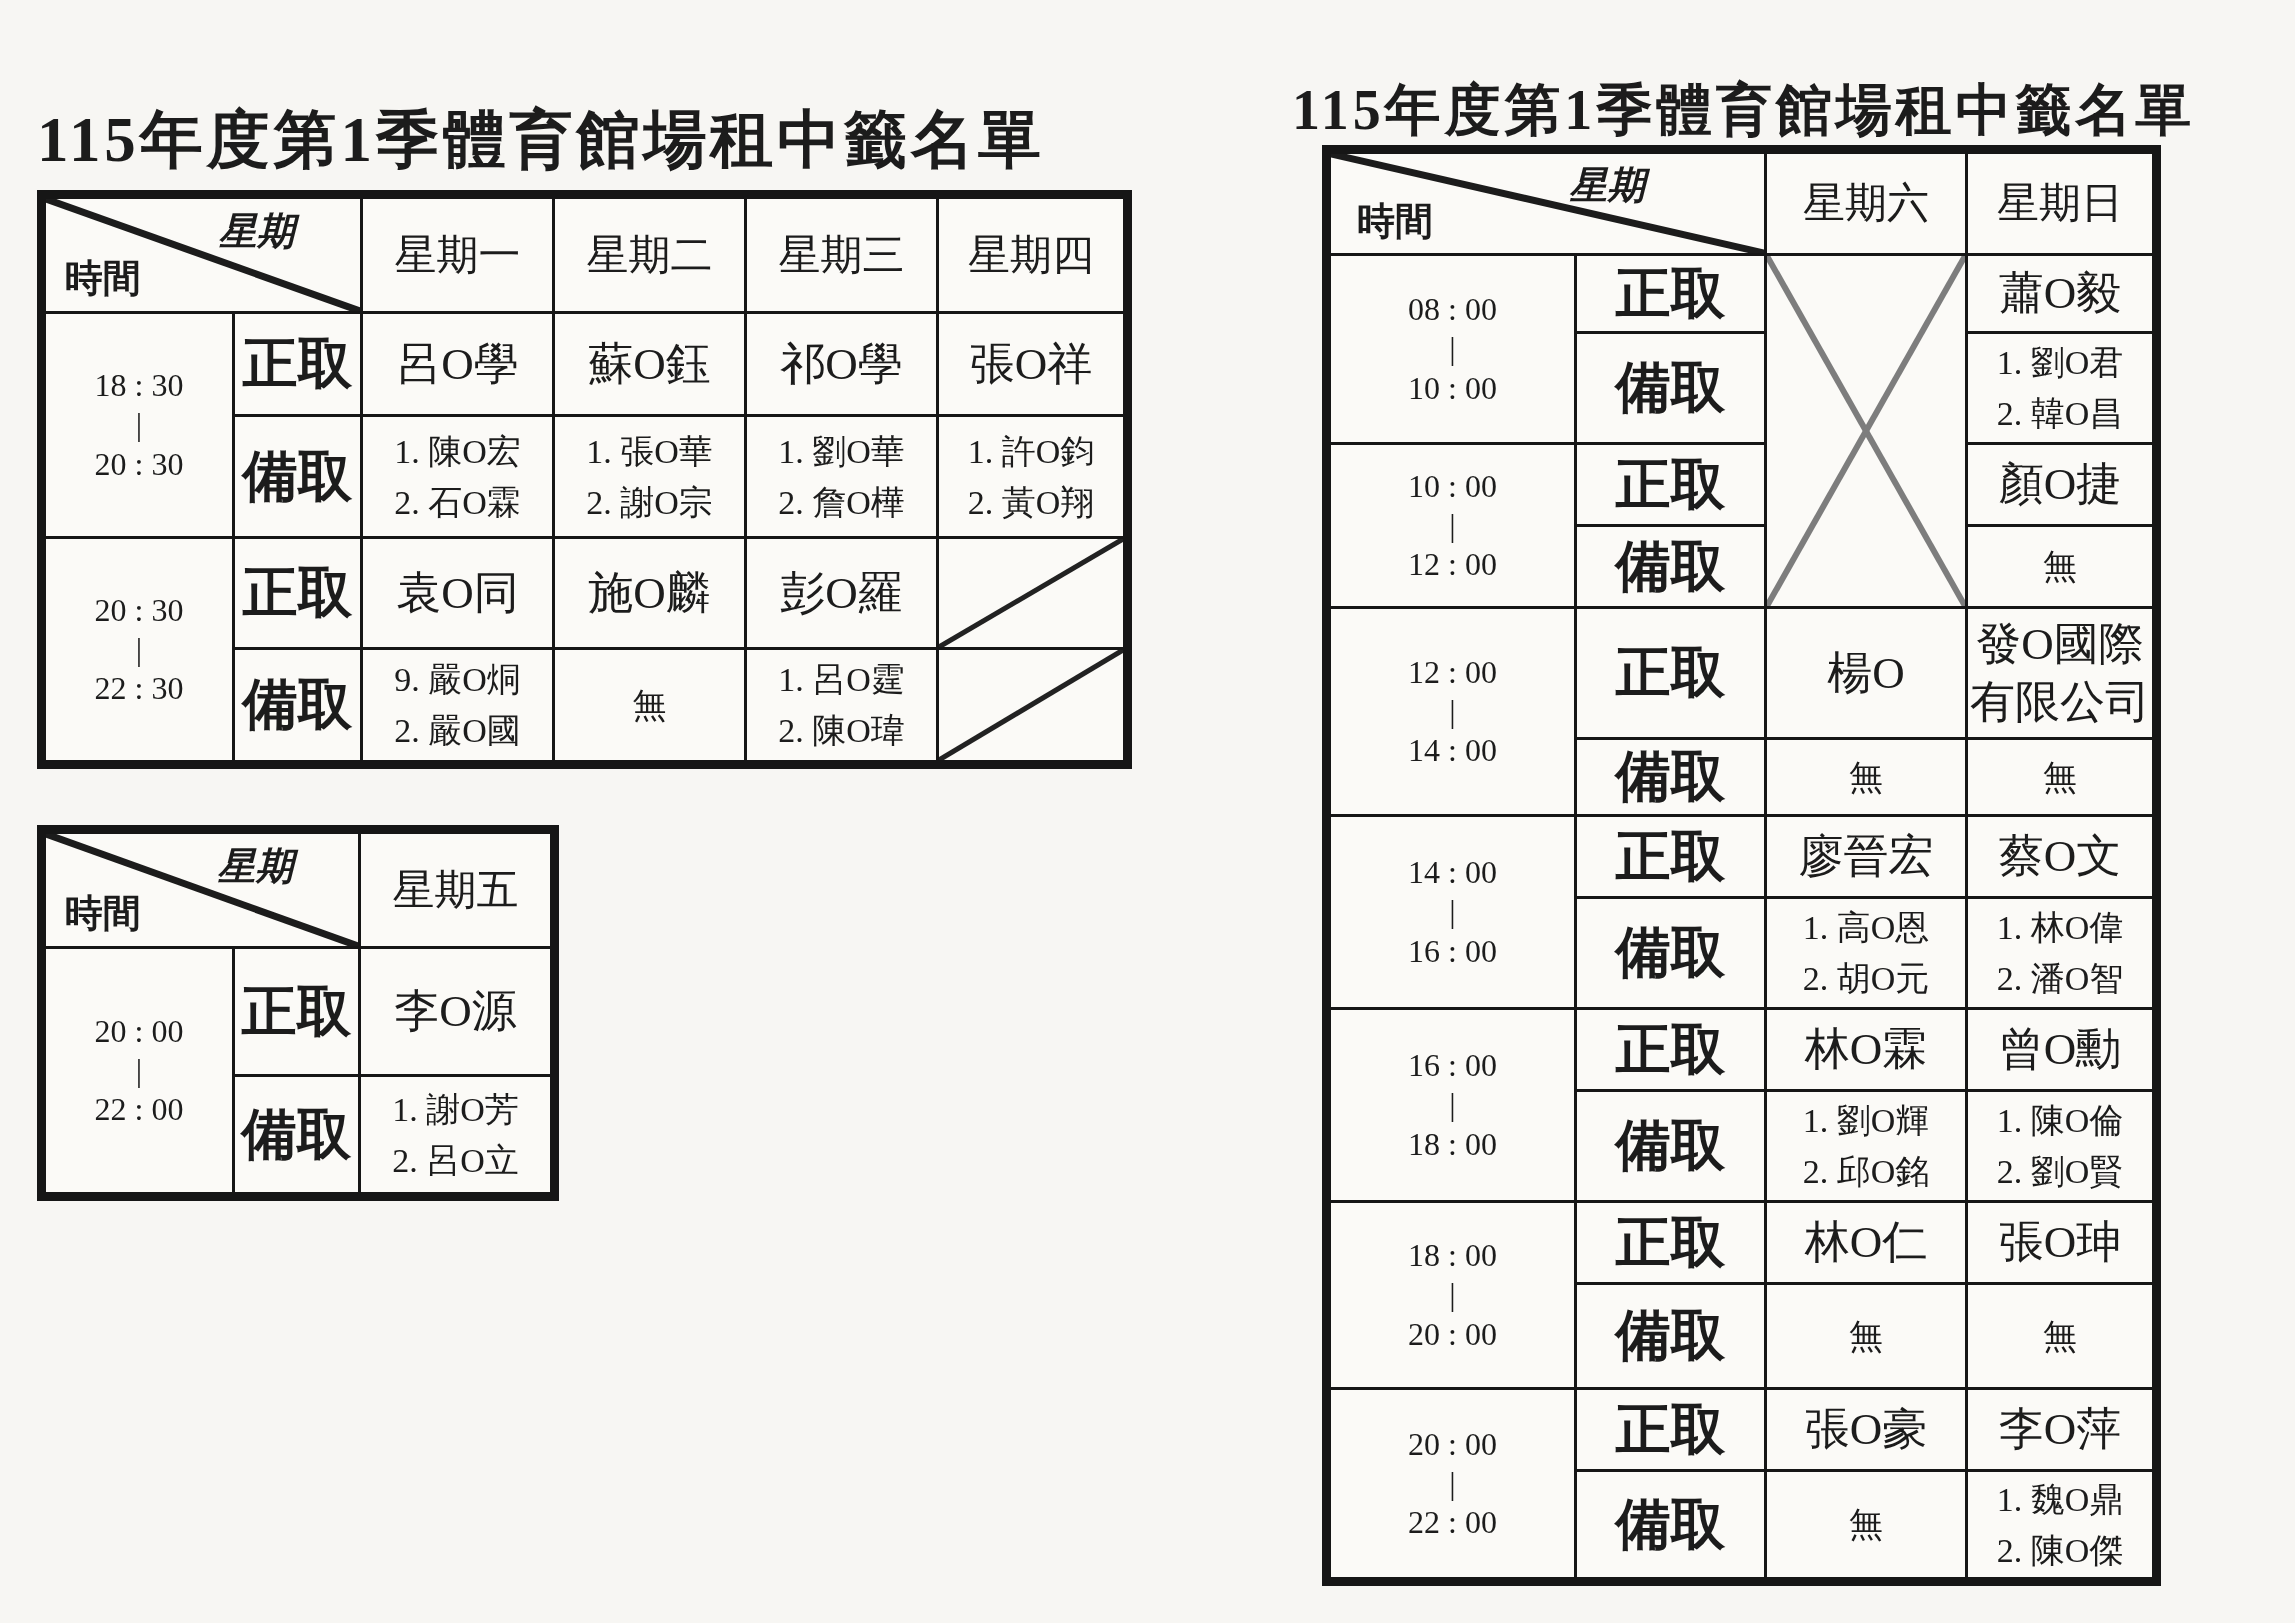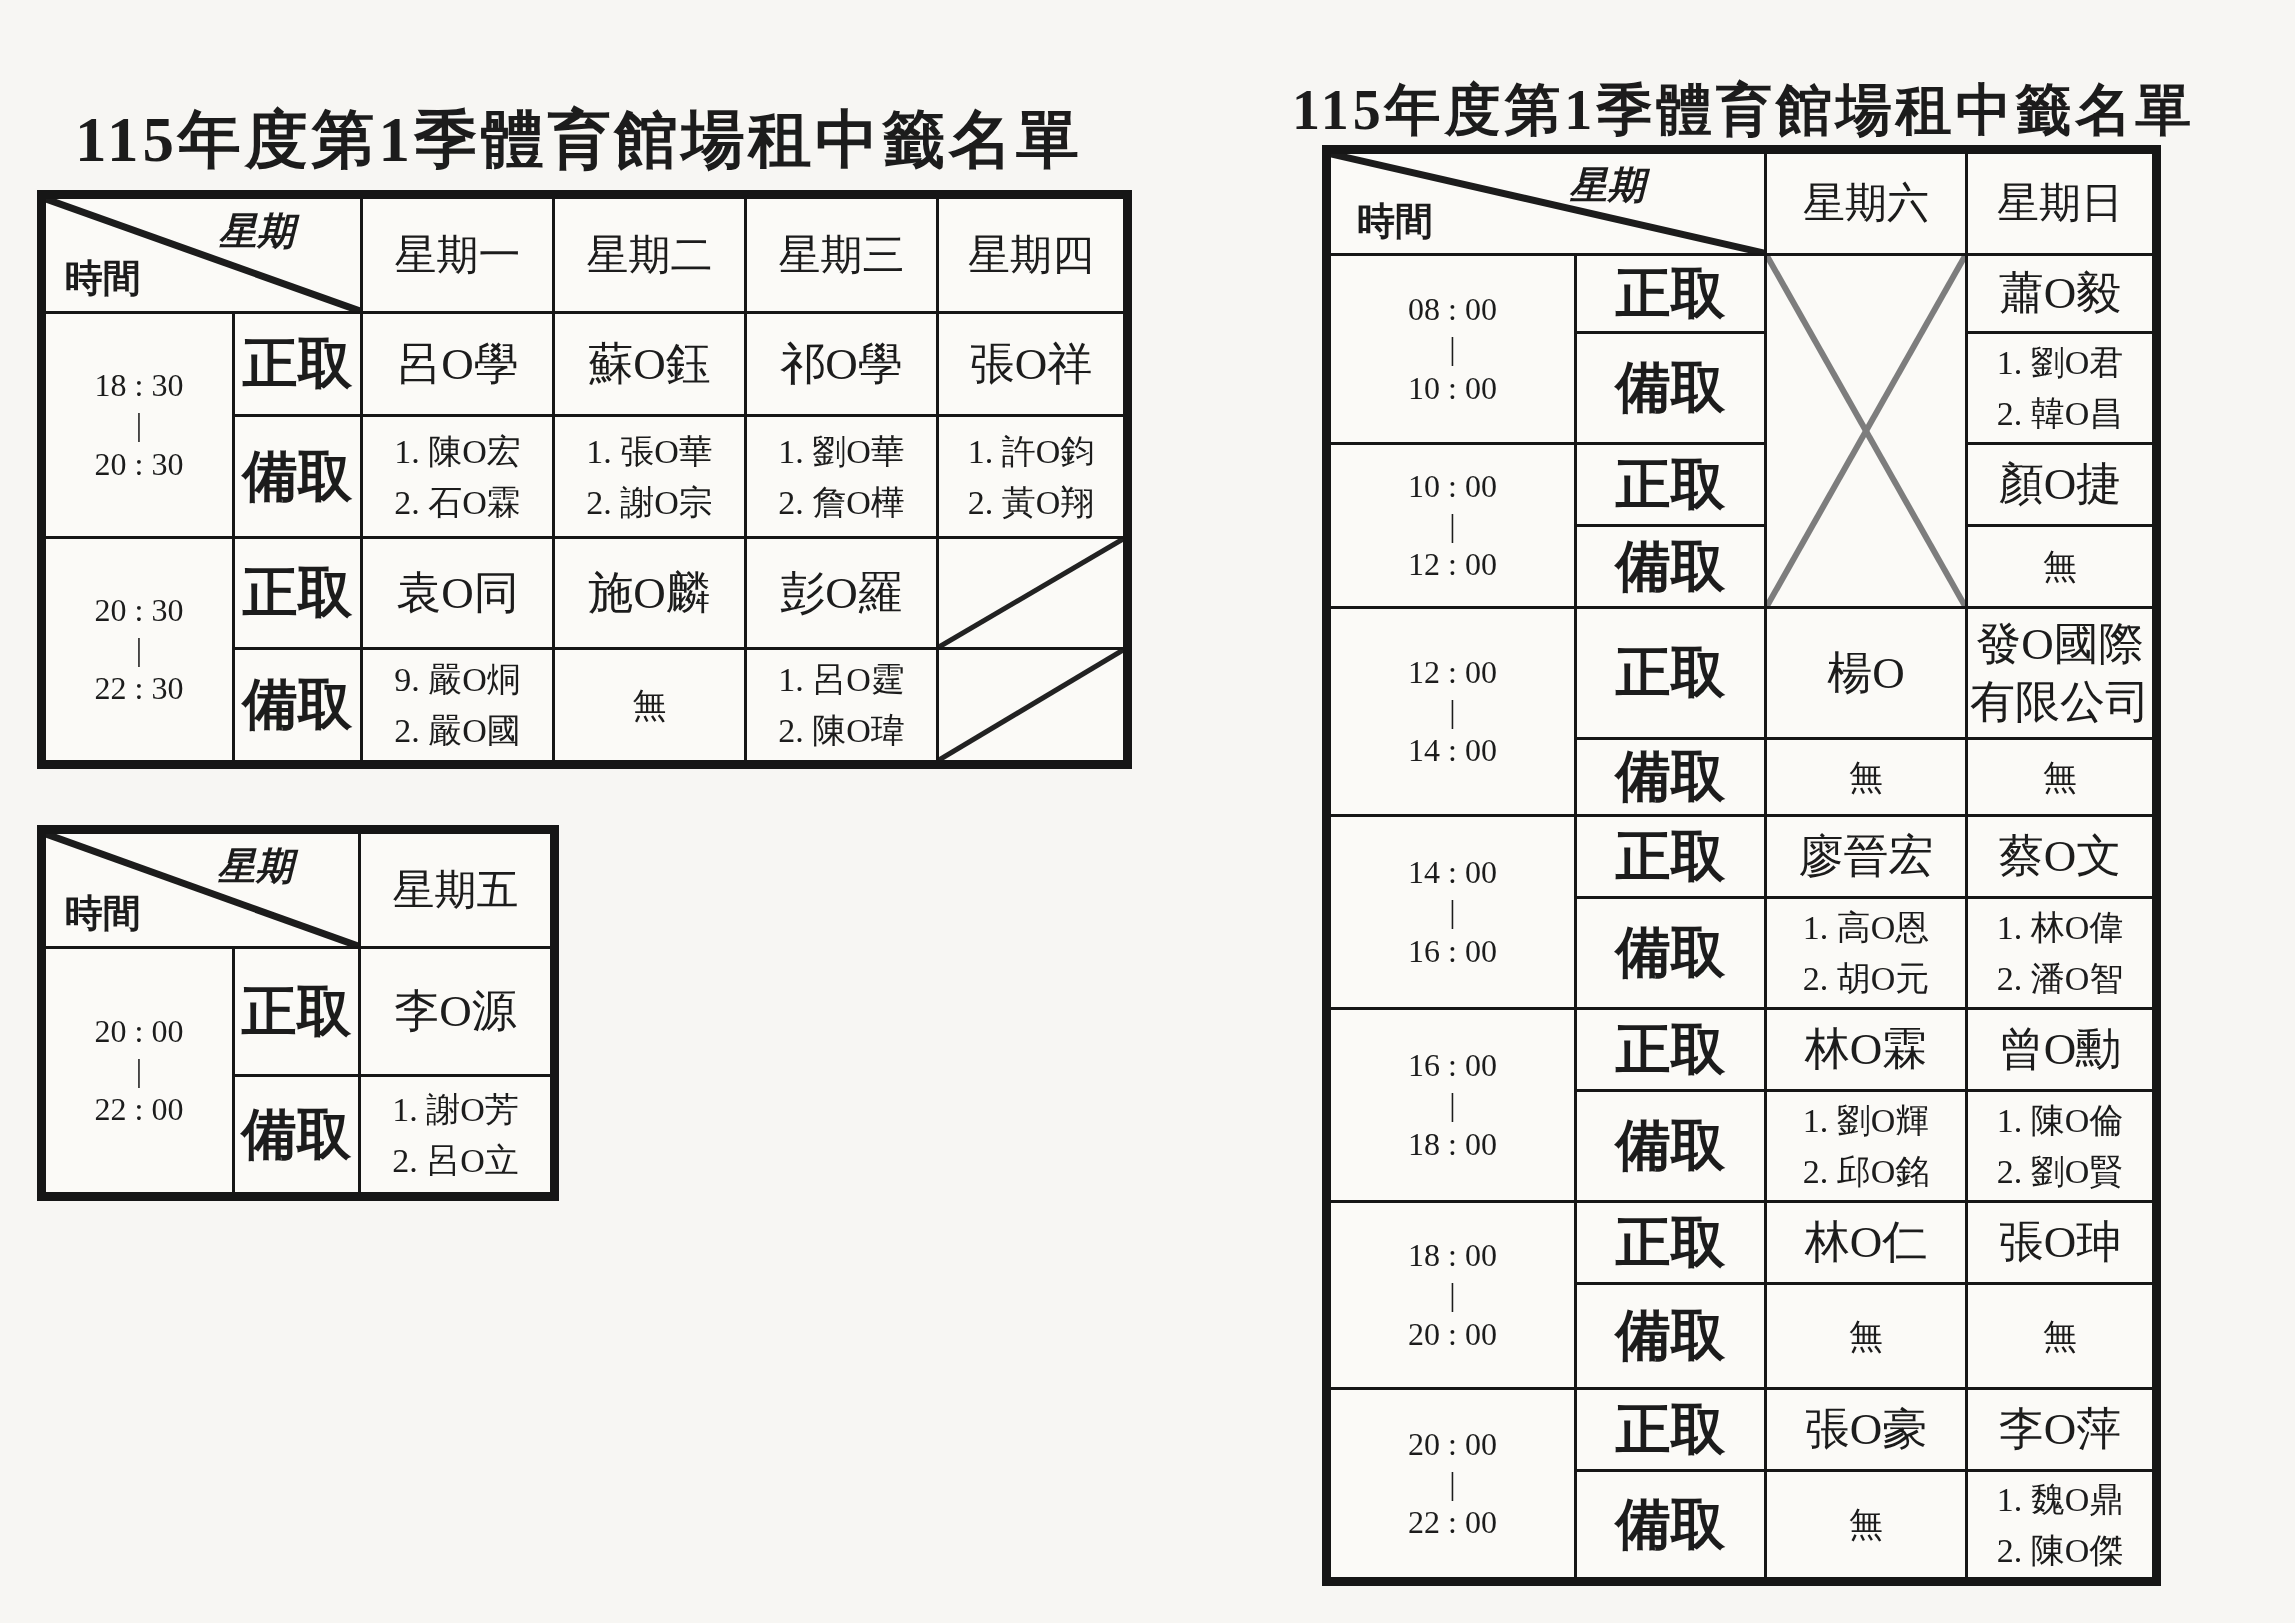--- a/index.html
+++ b/index.html
@@ -2,21 +2,21 @@
 <html style="font-size:10.5px"><head>
 <meta charset="utf-8">
 <style>
   html,body{margin:0;padding:0;background:#e9e8e5;}
   .sheet{
     position:relative;width:2295px;height:1623px;
     background:#f7f6f3;color:#1c1c1c;
     font-family:"Liberation Serif","DejaVu Serif",serif;
     overflow:hidden;
   }
-  .title{position:absolute;text-align:center;font-weight:bold;letter-spacing:3.9px;white-space:nowrap;}
+  .title{position:absolute;font-weight:bold;letter-spacing:3.9px;white-space:nowrap;}
   #title-left{left:37px;top:97px;width:1084px;font-size:63px;}
   #title-right{left:1292px;top:73px;width:893px;font-size:56px;}
 
   table.grid{
     position:absolute;border-collapse:collapse;table-layout:fixed;
     background:#fbfaf7;border:9.2px solid #161616;
   }
   .grid td{
     border:3.9px solid #161616;padding:0;position:relative;
     text-align:center;vertical-align:middle;

